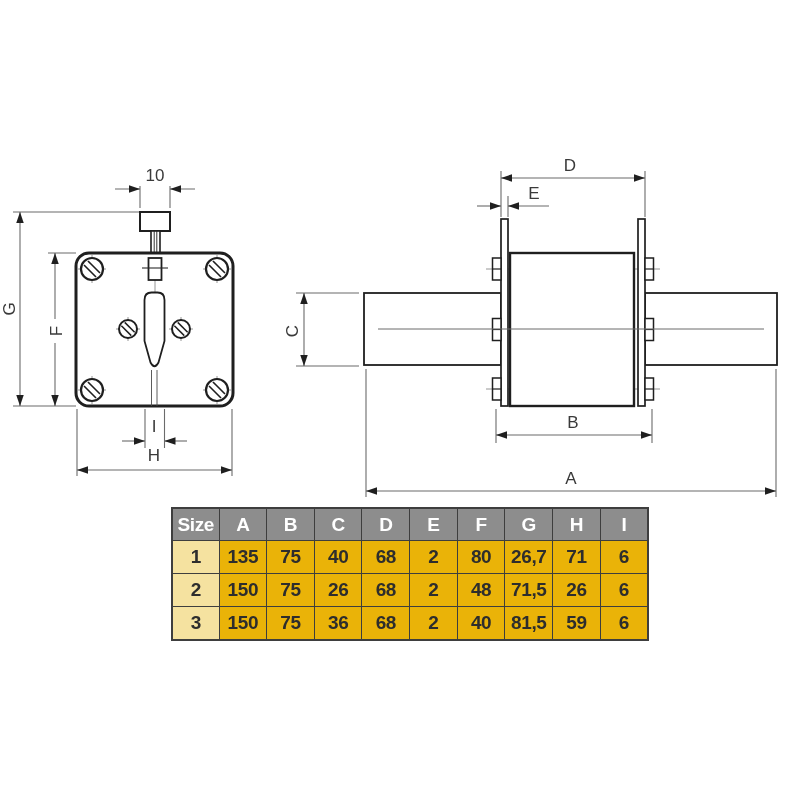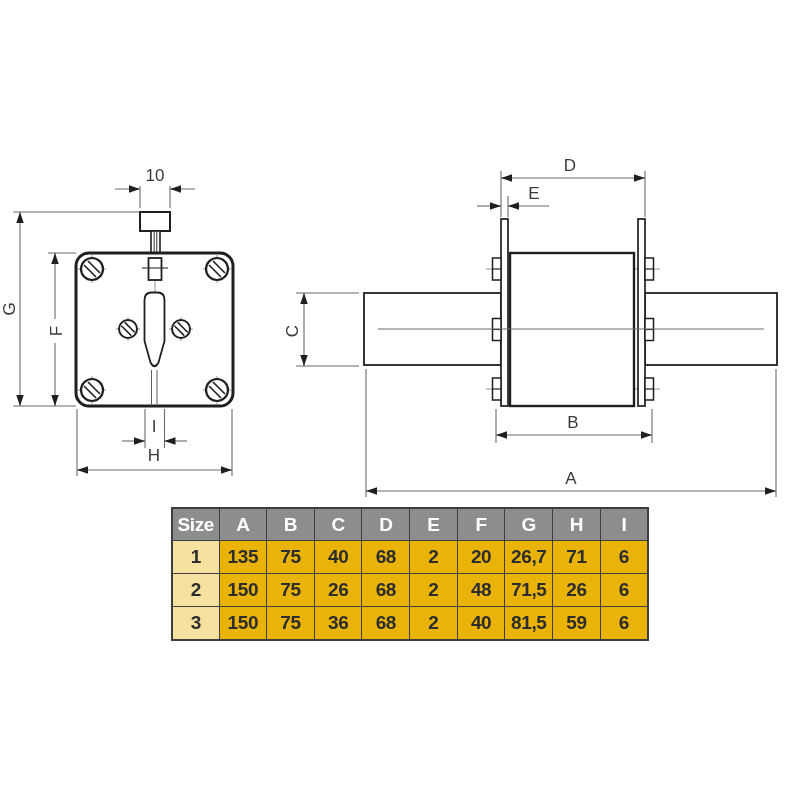--- a/index.html
+++ b/index.html
@@ -255,21 +255,21 @@
     </tr>
   </thead>
   <tbody>
     <tr>
       <td class="size-col">1</td>
       <td>135</td>
       <td>75</td>
       <td>40</td>
       <td>68</td>
       <td>2</td>
-      <td>20</td>
+      <td>80</td>
       <td>26,7</td>
       <td>71</td>
       <td>6</td>
     </tr>
     <tr>
       <td class="size-col">2</td>
       <td>150</td>
       <td>75</td>
       <td>26</td>
       <td>68</td>

